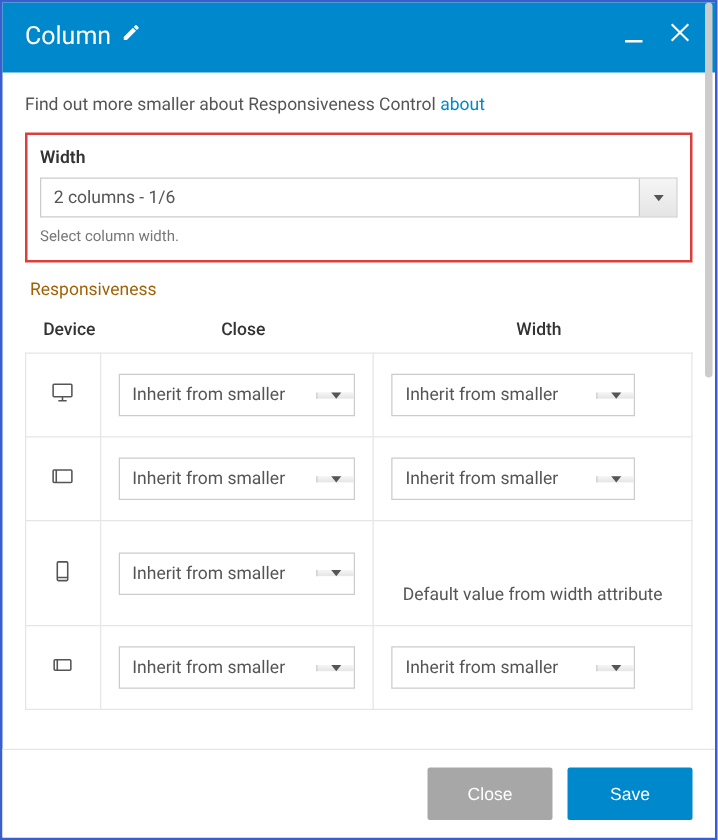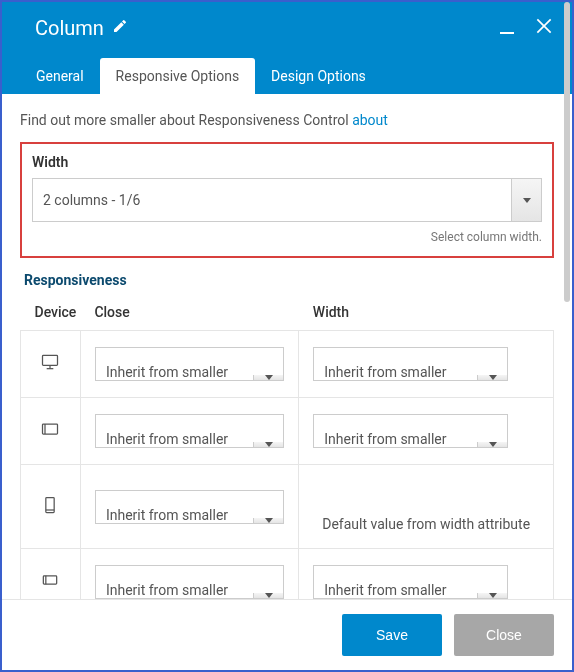--- a/index.html
+++ b/index.html
@@ -10,21 +10,21 @@
   background: #fff;
   display: flex; flex-direction: column;
   position: relative;
 }
 .header {
   background: #0088cc;
   color: #fff;
   padding: 14px 18px 0 18px;
   position: relative;
 }
-.title-row { display: flex; align-items: center; justify-content: space-between; margin-bottom: 18px; margin-left: 15px; }
+.title-row { display: flex; align-items: center; justify-content: space-between; margin-bottom: 18px; }
 .title-left { display: flex; align-items: center; gap: 8px; }
 .title { font-size: 20px; font-weight: 400; }
 .edit-icon svg { width: 16px; height: 16px; fill: #fff; cursor: pointer; }
 .title-right { display: flex; align-items: center; gap: 20px; }
 .min-icon { width: 14px; height: 2px; background: #fff; margin-top: 10px; cursor: pointer; }
 .close-icon { font-size: 24px; line-height: 1; cursor: pointer; }
 .close-icon svg { width: 20px; height: 20px; stroke: #fff; stroke-width: 2; fill: none; }
 .tabs { display: flex; gap: 0; }
 .tab {
   padding: 10px 16px;
@@ -57,54 +57,54 @@
 .highlight-box {
   border: 2px solid #d8403e;
   padding: 10px 10px 12px 10px;
   margin-bottom: 14px;
 }
 .field-label { font-size: 14px; font-weight: 600; color: #333; margin-bottom: 8px; }
 .select-wrap {
   display: flex; align-items: stretch;
   border: 1px solid #ccc;
   background: #fff;
-  height: 44px;
+  height: 32px;
 }
 .select-text {
   flex: 1; display: flex; align-items: center;
   padding: 0 10px; font-size: 14px; color: #555;
 }
 .select-btn {
   width: 30px;
   background: linear-gradient(#f5f5f5,#e5e5e5);
   border-left: 1px solid #ccc;
   display: flex; align-items: center; justify-content: center;
   cursor: pointer;
 }
 .caret {
   width: 0; height: 0; border-left: 4px solid transparent; border-right: 4px solid transparent; border-top: 5px solid #555;
 }
-.help-text { font-size: 12px; color: #777; margin-top: 8px; text-align: right; }
-.section-title { font-size: 14px; font-weight: 700; color: #0c4a6e; margin: 6px 0 10px 4px; }
+.help-text { font-size: 12px; color: #777; margin-top: 8px; }
+.section-title { font-size: 14px; font-weight: 400; color: #a16207; margin: 6px 0 10px 4px; }
 .resp-table { width: 100%; border-collapse: collapse; }
 .resp-table th {
-  text-align: left; font-size: 14px; font-weight: 500; color: #333;
+  text-align: center; font-size: 14px; font-weight: 500; color: #333;
   padding: 6px 4px 10px 14px;
 }
 .resp-table td {
   border: 1px solid #e5e5e5;
   padding: 16px 14px;
   vertical-align: middle;
 }
 .resp-table td.icon-cell {
   width: 52px; text-align: center; padding: 16px 4px;
 }
 .device-icon svg { width: 20px; height: 20px; stroke: #555; fill: none; stroke-width: 1.5; }
 .mini-select {
-  display: flex; align-items: flex-end;
+  display: flex; align-items: center;
   border: 1px solid #ccc;
   height: 34px; width: 190px;
 }
 .mini-select .select-text { font-size: 14px; }
 .mini-select .select-btn { width: 30px; }
 .static-text { font-size: 14px; color: #555; text-align: center; margin-top: 35px; }
 .footer {
   border-top: 1px solid #e5e5e5;
   padding: 14px 18px;
   display: flex; justify-content: flex-end; gap: 12px;
@@ -138,25 +138,20 @@
       <div class="title-right">
         <div class="min-icon"></div>
         <div class="close-icon">
           <svg viewBox="0 0 24 24">
               <line x1="4" y1="4" x2="20" y2="20"></line>
               <line x1="20" y1="4" x2="4" y2="20"></line>
             </svg>
         </div>
       </div>
     </div>
-    <div class="tabs">
-      <div class="tab">General</div>
-      <div class="tab active">Responsive Options</div>
-      <div class="tab">Design Options</div>
-    </div>
   </div>
 
   <div class="content">
 
     <p class="intro">
       <span>Find out more smaller about Responsiveness Control </span><a href="#">about</a>
     </p>
 
     <div class="highlight-box">
       <div class="field-label">Width</div>
@@ -287,17 +282,17 @@
       </tbody>
     </table>
 
   </div>
 
   <div class="scroll-hint">
     <div class="scroll-thumb"></div>
   </div>
 
   <div class="footer">
+    <button class="btn btn-secondary">Close</button>
     <button class="btn btn-primary">Save</button>
-    <button class="btn btn-secondary">Close</button>
   </div>
 
 </div>
 
 </body></html>

